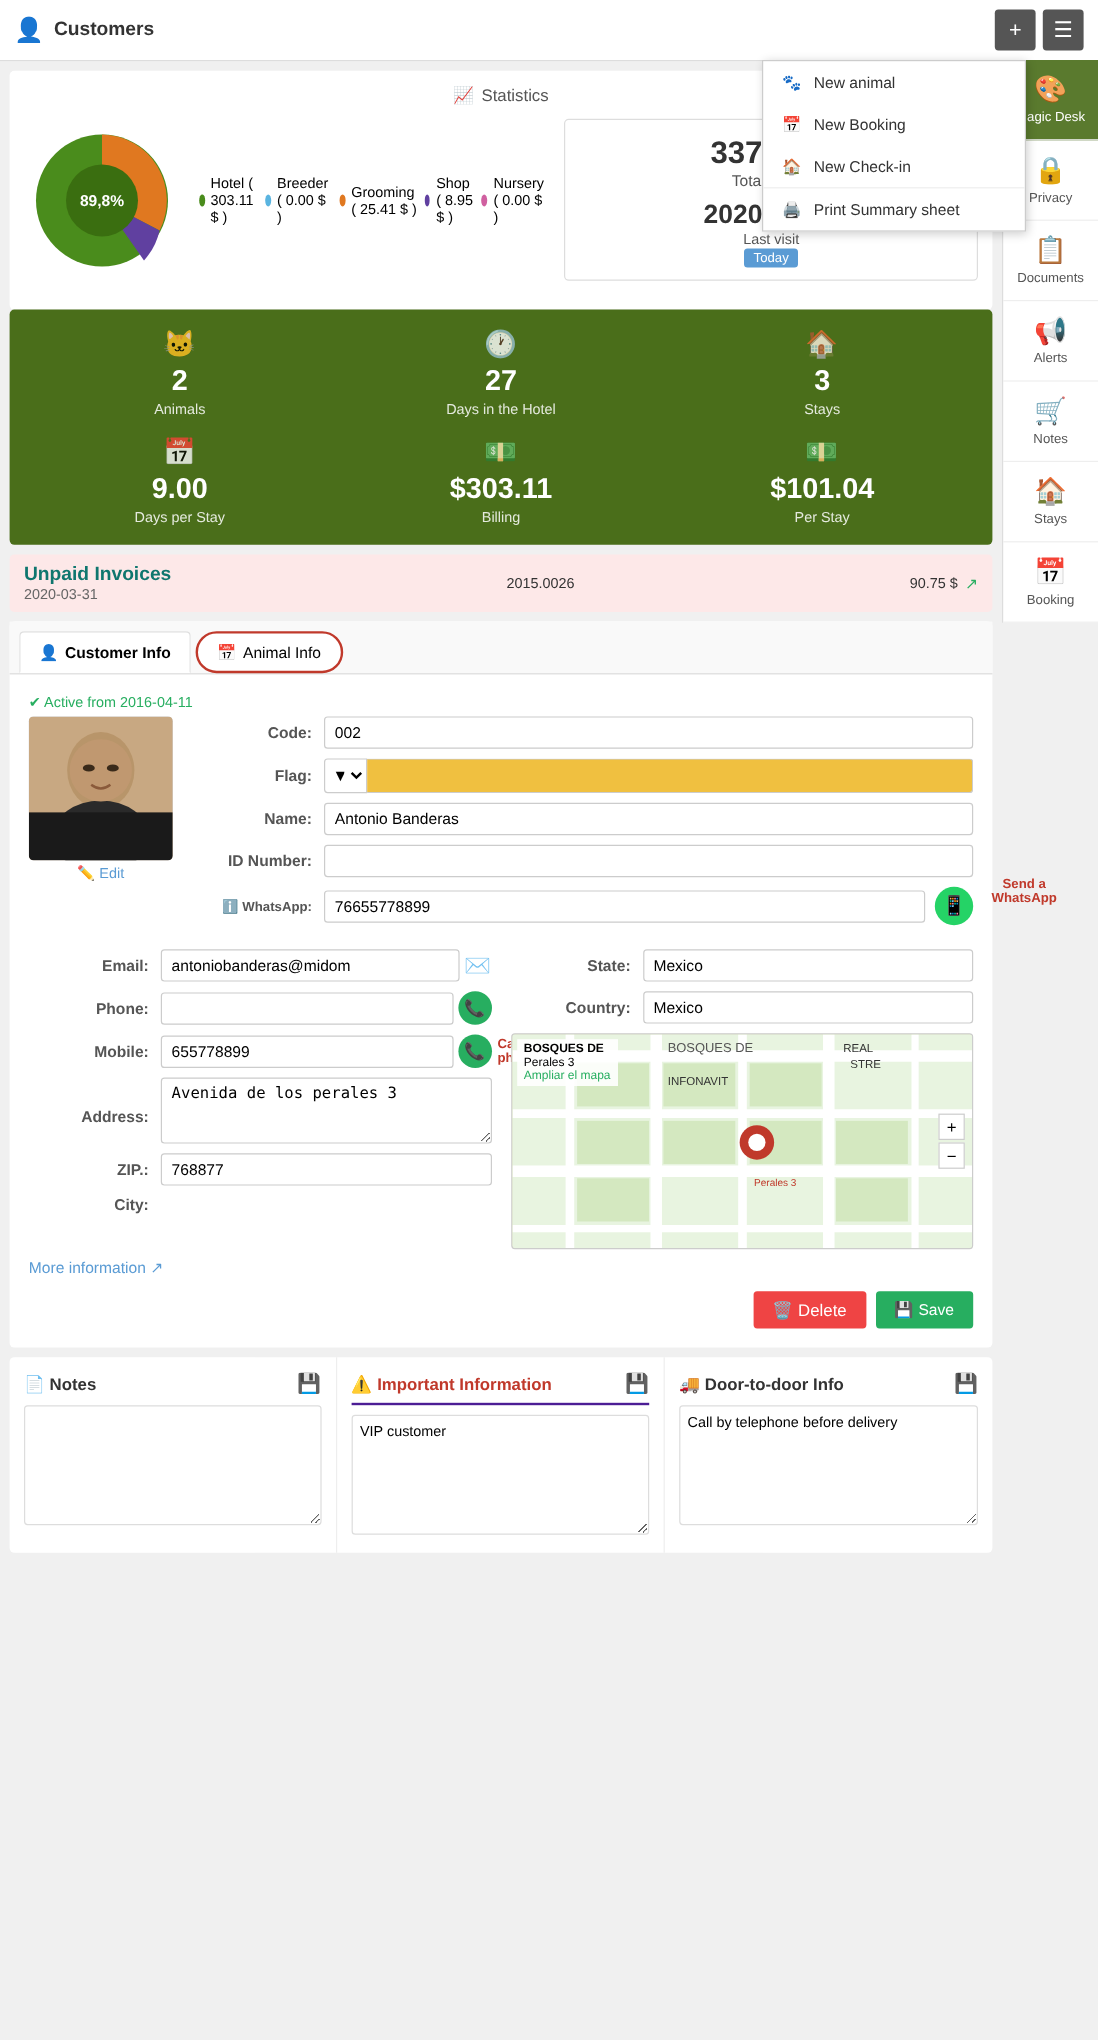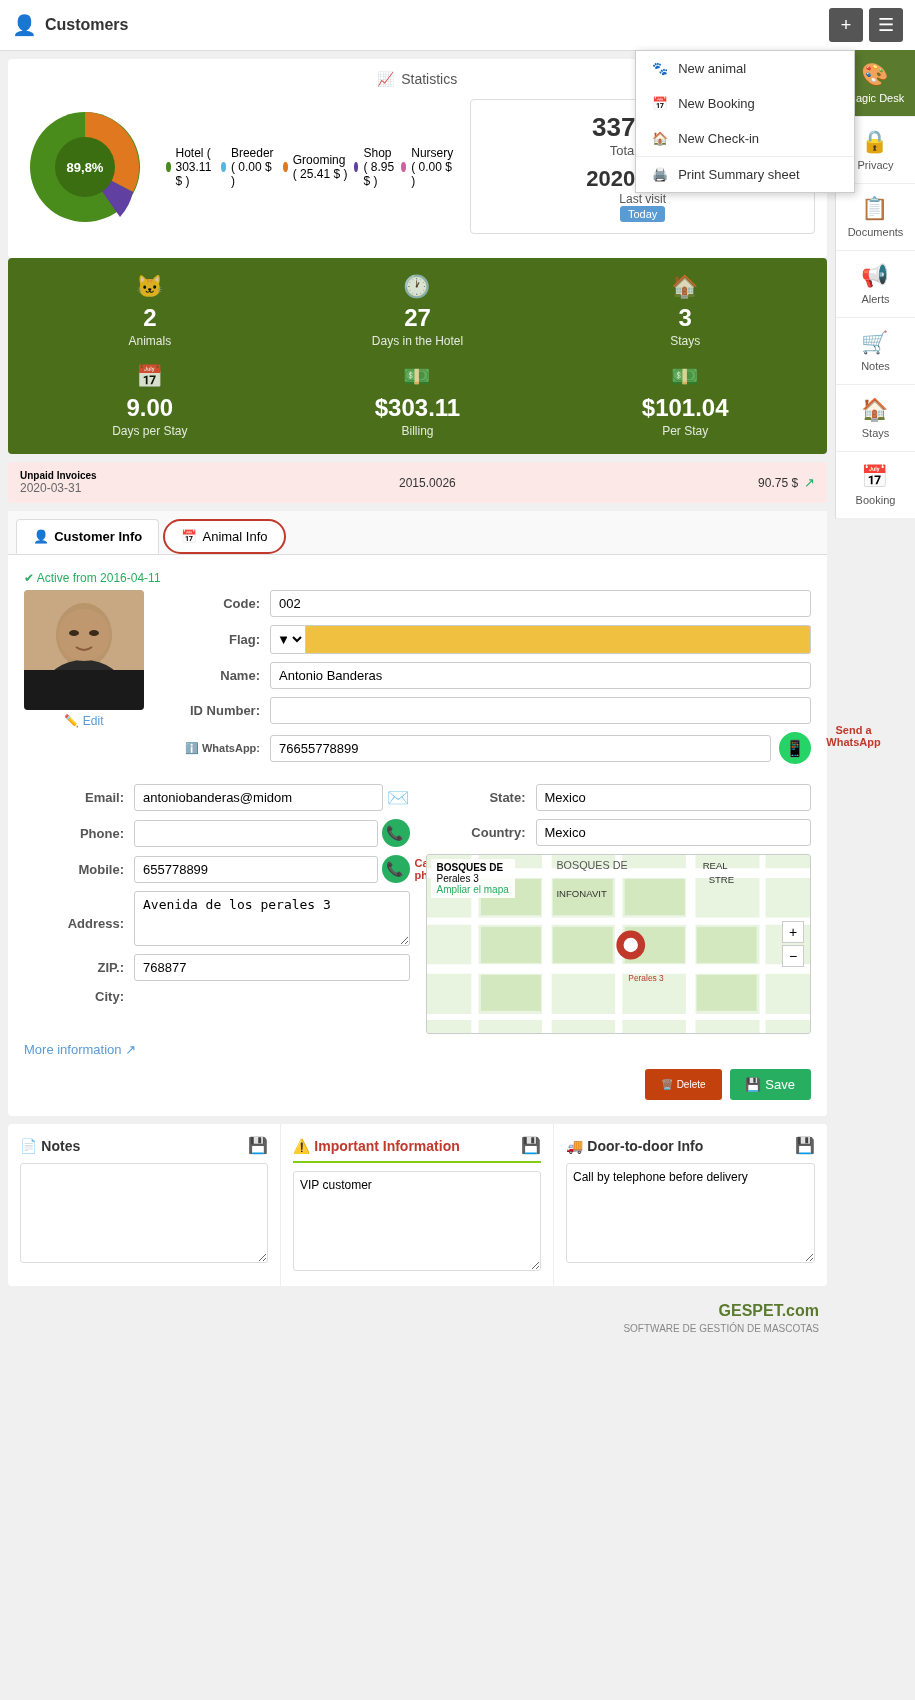--- a/index.html
+++ b/index.html
@@ -44,21 +44,21 @@
 
     
     .green-stats { background: #4a6e1a; border-radius: 4px; margin: 0 8px; padding: 16px; display: grid; grid-template-columns: 1fr 1fr 1fr; gap: 16px; }
     .stat-item { display: flex; flex-direction: column; align-items: center; color: #fff; }
     .stat-icon { font-size: 22px; margin-bottom: 4px; opacity: 0.8; }
     .stat-value { font-size: 24px; font-weight: bold; }
     .stat-label { font-size: 12px; opacity: 0.85; margin-top: 2px; }
 
     
     .unpaid { background: #fde8e8; margin: 8px; padding: 8px 12px; border-radius: 4px; display: flex; align-items: center; justify-content: space-between; }
-    .unpaid-title { color: #000000; font-weight: bold; font-size: 10px; text-align: center; }
+    .unpaid-title { color: #0f766e; font-weight: bold; font-size: 16px; text-align: center; }
     .unpaid-date { color: #666; font-size: 12px; }
     .unpaid-ref { color: #333; font-size: 12px; }
     .unpaid-amount { color: #333; font-size: 12px; }
 
     
     .customer-tabs { margin: 8px; background: #fff; border-radius: 4px; }
     .tabs-row { display: flex; padding: 8px 8px 0 8px; gap: 4px; background: #f9f9f9; border-bottom: 1px solid #ddd; }
     .tab { padding: 8px 16px; cursor: pointer; border-radius: 4px 4px 0 0; font-size: 13px; display: flex; align-items: center; gap: 5px; }
     .tab.active { background: #fff; border: 1px solid #ddd; border-bottom: 1px solid #fff; font-weight: bold; }
     .tab.animal { border: 2px solid #c0392b !important; border-radius: 20px !important; background: #fff; }
@@ -91,29 +91,29 @@
     .email-btn { background: none; border: none; cursor: pointer; font-size: 18px; }
     .phone-btn { background: #27ae60; color: #fff; border: none; border-radius: 50%; width: 28px; height: 28px; cursor: pointer; display: flex; align-items: center; justify-content: center; font-size: 14px; }
 
     .map-container { width: 100%; height: 180px; background: #e8f0d0; border: 1px solid #ccc; border-radius: 3px; position: relative; overflow: hidden; }
     .map-zoom { position: absolute; right: 6px; top: 50%; transform: translateY(-50%); display: flex; flex-direction: column; gap: 2px; }
     .zoom-btn { background: #fff; border: 1px solid #ccc; width: 22px; height: 22px; display: flex; align-items: center; justify-content: center; cursor: pointer; font-size: 14px; }
 
     .more-info { color: #5a9bd4; font-size: 13px; cursor: pointer; margin-top: 8px; }
 
     .form-actions { display: flex; justify-content: flex-end; gap: 8px; margin-top: 12px; }
-    .btn-delete { background: #c2410c; color: #fff; border: none; padding: 0 16px; border-radius: 3px; cursor: pointer; font-size: 10px; }
+    .btn-delete { background: #ef4444; color: #fff; border: none; padding: 0 16px; border-radius: 3px; cursor: pointer; font-size: 14px; }
     .btn-save { background: #27ae60; color: #fff; border: none; padding: 8px 16px; border-radius: 3px; cursor: pointer; font-size: 13px; }
 
     
     .bottom-notes { display: grid; grid-template-columns: 1fr 1fr 1fr; gap: 0; margin: 8px; background: #fff; border-radius: 4px; }
     .notes-section { padding: 12px; border-right: 1px solid #eee; }
     .notes-section:last-child { border-right: none; }
     .notes-header { display: flex; align-items: center; justify-content: space-between; margin-bottom: 8px; font-size: 14px; font-weight: bold; color: #333; }
-    .notes-header.important { color: #c0392b; border-bottom: 2px solid #84cc16; padding-bottom: 6px; }
+    .notes-header.important { color: #c0392b; border-bottom: 2px solid #4c1d95; padding-bottom: 6px; }
     .notes-textarea { width: 100%; height: 100px; border: 1px solid #ddd; border-radius: 3px; resize: vertical; padding: 6px; font-size: 12px; font-family: Arial, sans-serif; }
     .notes-save-icon { color: #555; cursor: pointer; font-size: 16px; }
 
     
     .pie-chart-container { width: 130px; height: 130px; }
 
     
     .footer { text-align: right; padding: 8px 16px; color: #5a7a2e; font-size: 13px; }
     .footer span { font-weight: bold; font-size: 16px; }
   </style>
@@ -506,19 +506,15 @@
           <span>
             <span>🚚</span>
             <span>Door-to-door Info</span>
           </span>
           <span class="notes-save-icon">💾</span>
         </div>
         <textarea class="notes-textarea" style="">Call by telephone before delivery</textarea>
       </div>
     </div>
 
-    <div class="footer">
-      <span>GESPET.com</span><br>
-      <small style="font-size:10px;color:#888;">SOFTWARE DE GESTIÓN DE MASCOTAS</small>
-    </div>
 
   </div>
 </div>
 
 </body></html>

